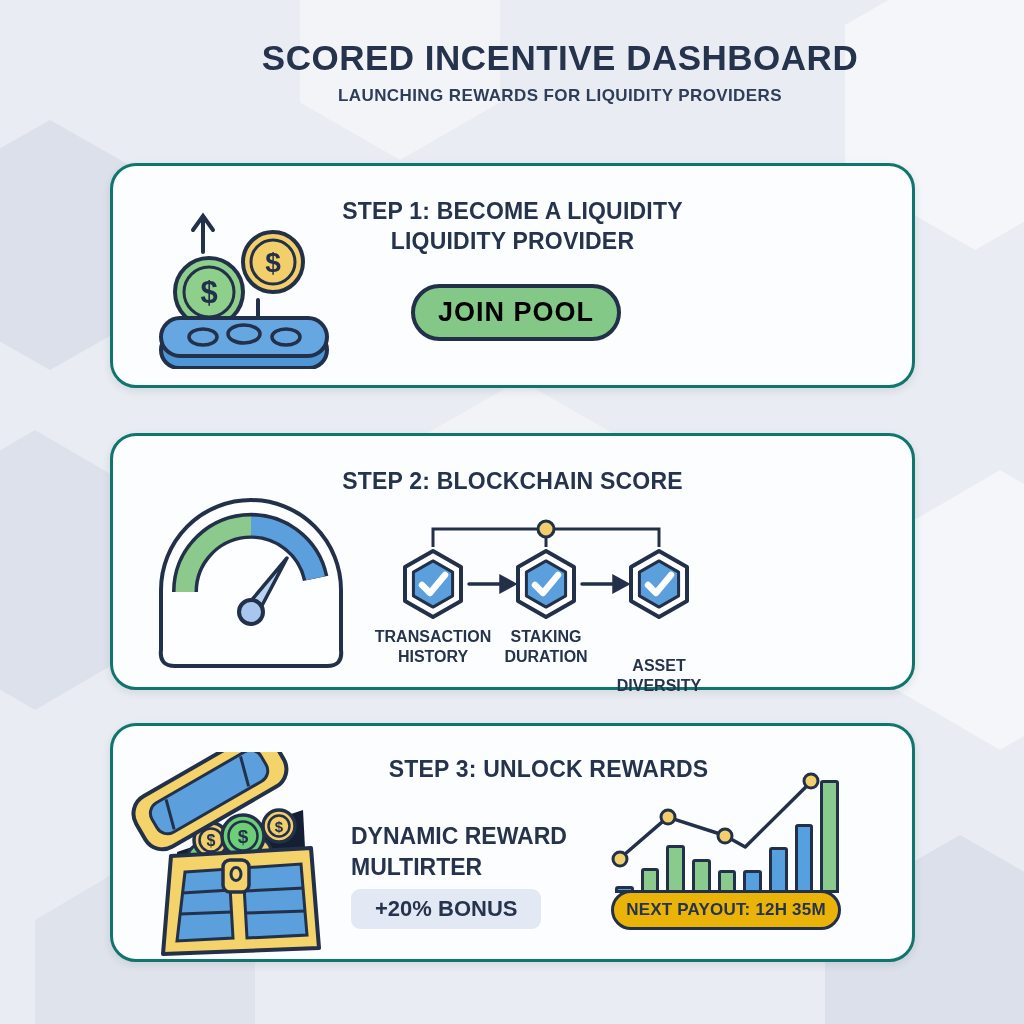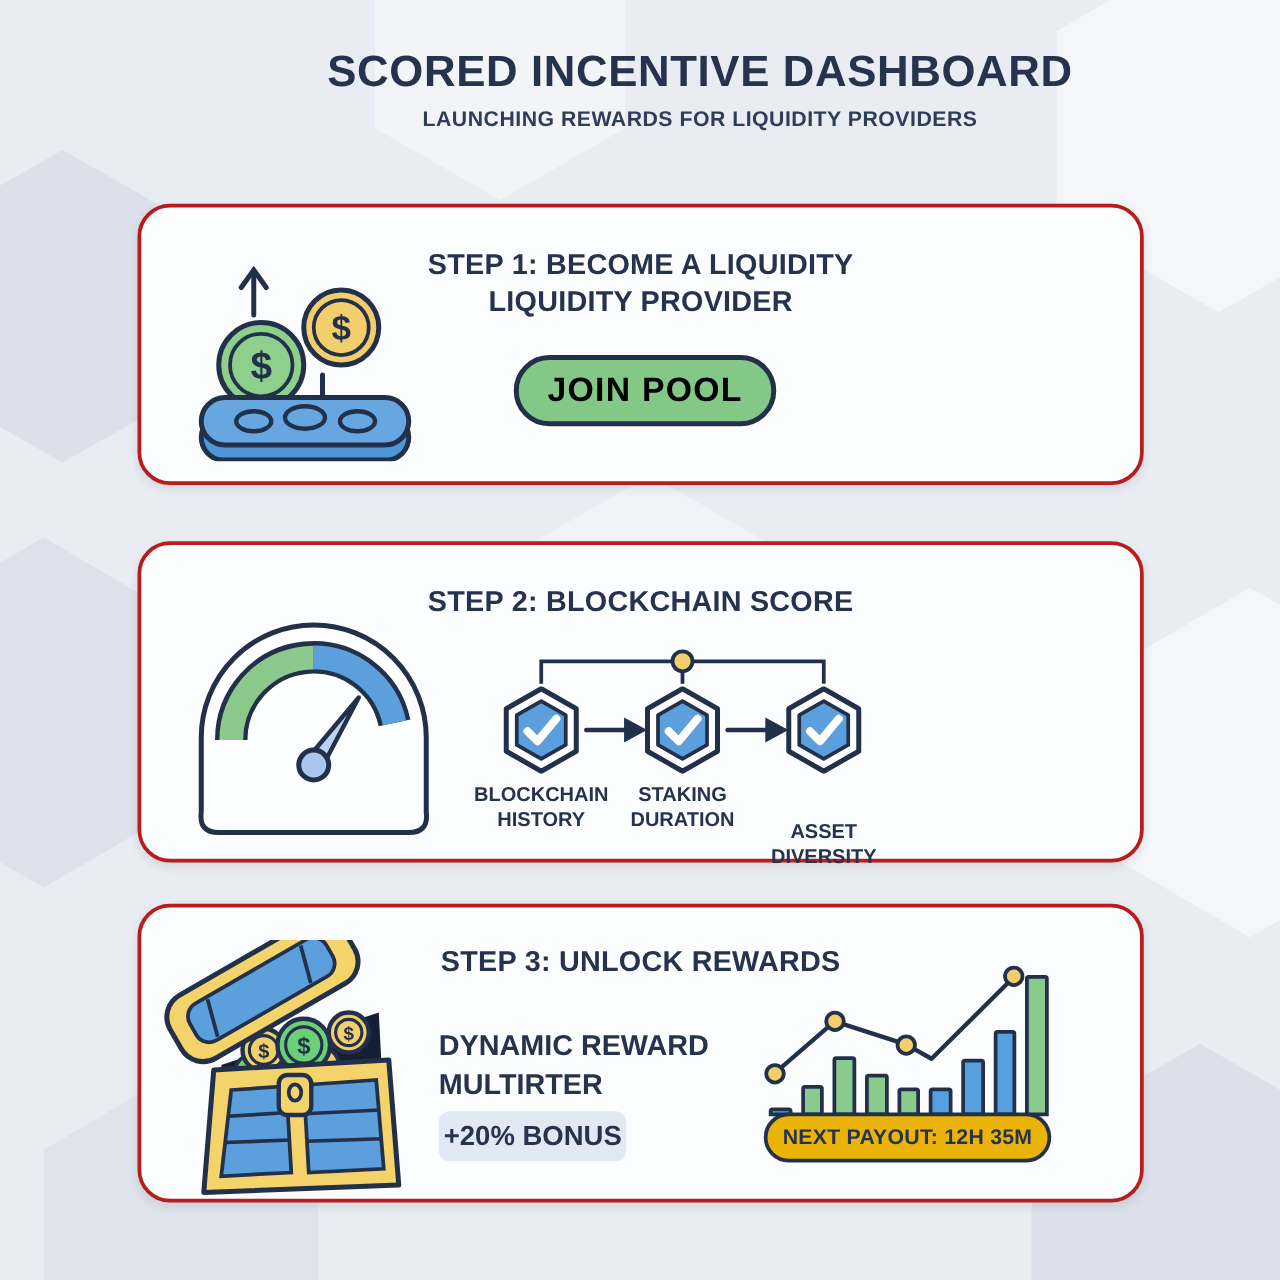--- a/index.html
+++ b/index.html
@@ -26,21 +26,21 @@
   .hx7 { left:420px;  top:380px;  width:200px; height:230px; background:rgba(255,255,255,.38); }
   .hx8 { left:300px;  top:-70px;  width:200px; height:230px; background:rgba(255,255,255,.42); }
 
   .hdr { position:absolute; left:0; width:1024px; text-align:center; z-index:2;margin-left:48px; }
   .page-title { top:38px; font-size:35px; font-weight:bold; letter-spacing:.5px; color:#26334c; }
   .page-sub   { top:86px; font-size:17px; font-weight:bold; letter-spacing:.4px; color:#2e3d58; }
 
   .card {
     position:absolute; left:110px; width:805px;
     background:#fcfdff;
-    border:3px solid #b91c1c;
+    border:3px solid #0f766e;
     border-radius:26px;
     box-shadow:0 3px 8px rgba(30,40,60,.10);
     z-index:1;
   }
   .card1 { top:163px; height:225px; }
   .card2 { top:433px; height:257px; }
   .card3 { top:723px; height:239px; }
 
   .card-title { position:absolute; left:0; width:100%; text-align:center;
                 font-size:23px; font-weight:bold; letter-spacing:.2px; color:#26334c; }
@@ -74,21 +74,21 @@
             font-size:16px; font-weight:bold; line-height:1.25; color:#26334c; }
   .factor.f1 { left:-17px; }
   .factor.f2 { left:96px; }
   .factor.f3 { left:209px;margin-top:29px; }
 
   
   .chest-wrap { position:absolute; left:18px; top:26px; }
   .reward-text { position:absolute; left:238px; top:95px; font-size:23px; font-weight:bold;
                  line-height:1.35; color:#26334c; }
   .bonus-badge { position:absolute; left:238px; top:163px;
-                 background:#e3e9f4; border-radius:9px; padding:7px 4px;
+                 background:#e3e9f4; border-radius:9px; padding:7px 24px;
                  font-size:22px; font-weight:bold; color:#26334c; }
   .chart { position:absolute; left:500px; top:52px; width:228px; height:115px; }
   .chart .bars { position:absolute; left:0; bottom:0; width:100%; height:100%;
                  display:flex; align-items:flex-end; gap:7px; padding:0 2px; }
   .bar { flex:1; border:3px solid #22304a; border-radius:3px 3px 0 0; min-height:5px; }
   .bar.c-green { background:#8bca8d; }
   .bar.c-blue  { background:#57a0e0; }
   .trend { position:absolute; left:0; top:0; width:100%; height:100%; overflow:visible; }
   .dot { position:absolute; width:17px; height:17px; border-radius:50%;
          background:#f2cf6b; border:3px solid #22304a;
@@ -200,36 +200,36 @@
     </div>
     <div class="badge b3">
       <svg width="62" height="70" viewBox="0 0 62 70">
         <polygon points="31,2 59,18 59,52 31,68 3,52 3,18" fill="#ffffff" stroke="#22304a" stroke-width="4" stroke-linejoin="round"></polygon>
         <polygon points="31,11.9 50.6,23.1 50.6,46.9 31,58.1 11.4,46.9 11.4,23.1" fill="#5b9fdd" stroke="#22304a" stroke-width="3" stroke-linejoin="round"></polygon>
         <path d="M 20 36 L 28 44 L 43 26" fill="none" stroke="#ffffff" stroke-width="6.5" stroke-linecap="round" stroke-linejoin="round"></path>
       </svg>
     </div>
 
     <div class="factor f1">
-      <div>BLOCKCHAIN</div>
+      <div>TRANSACTION</div>
       <div>HISTORY</div>
     </div>
     <div class="factor f2">
       <div>STAKING</div>
       <div>DURATION</div>
     </div>
     <div class="factor f3">
       <div>ASSET</div>
       <div>DIVERSITY</div>
     </div>
   </div>
 </div>
 
 <div class="card card3">
-  <div class="card-title" style="top:30px;">STEP 3: UNLOCK REWARDS</div>
+  <div class="card-title" style="top:30px;margin-left:36px;">STEP 3: UNLOCK REWARDS</div>
 
   <div class="chest-wrap">
     <svg width="205" height="212" viewBox="0 0 205 212">
 
       <polygon points="46,100 172,58 174,96 48,126" fill="#141f33"></polygon>
 
       <circle cx="72" cy="106" r="15" fill="#6ccf77" stroke="#22304a" stroke-width="3"></circle>
       <circle cx="126" cy="100" r="14" fill="#f2cf6b" stroke="#22304a" stroke-width="3"></circle>
 
       <g>

